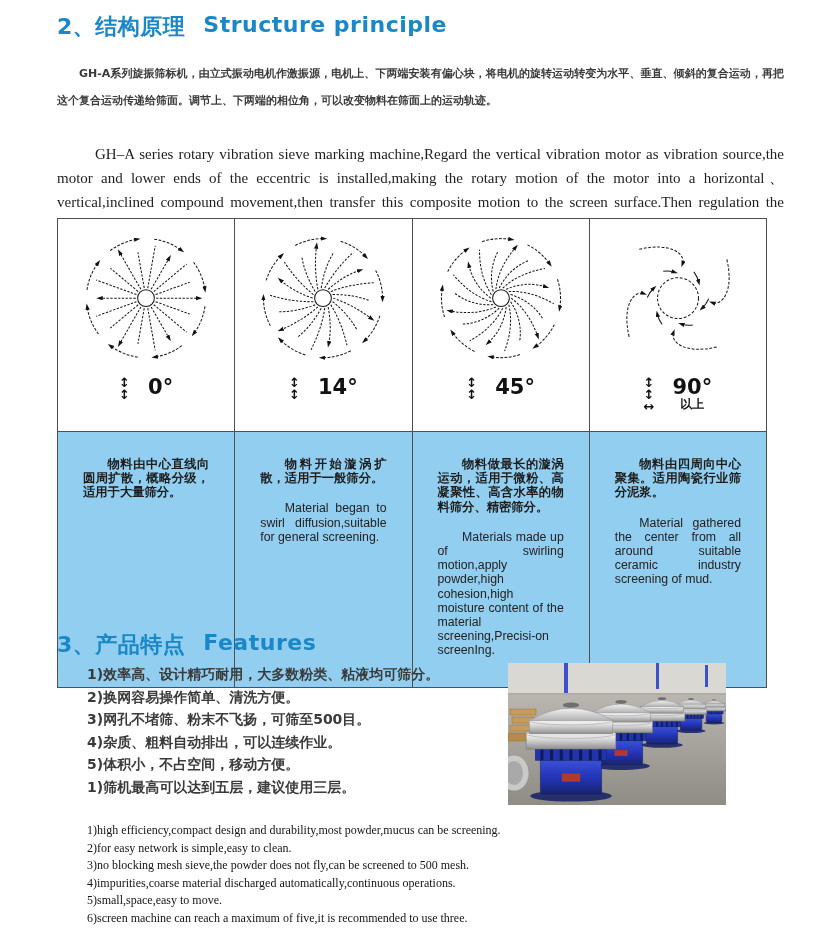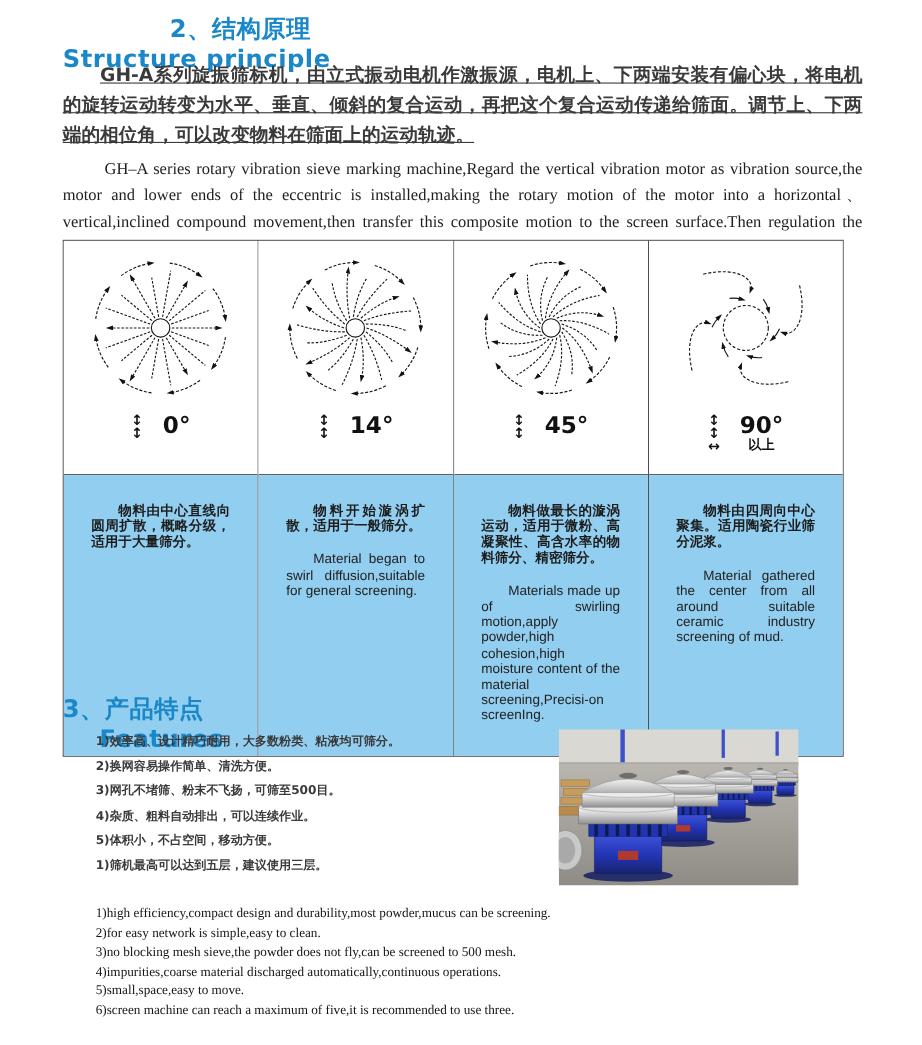--- a/index.html
+++ b/index.html
@@ -1,28 +1,28 @@
 <!DOCTYPE html>
 <html style="--accent: #1987c8; --cellbg: #92cef0; --tborder: #4f4f4f;"><head>
 <meta charset="utf-8">
 <style>
   :root{ --accent:#1987c8; --cellbg:#92cef0; --tborder:#4f4f4f; }
   html,body{margin:0;padding:0;background:#ffffff;}
   body{width:838px;height:950px;position:relative;overflow:hidden;
        font-family:"DejaVu Sans",sans-serif;color:#383838;}
   .abs{position:absolute;}
   
-  .sec-heading{left:57px;display:flex;align-items:flex-end;gap:0;
-               color:var(--accent);font-weight:bold;font-size:22px;letter-spacing:.5px;flex-direction:column;}
+  .sec-heading{left:57px;display:flex;align-items:flex-start;gap:0;
+               color:var(--accent);font-weight:bold;font-size:22px;letter-spacing:.5px;}
   .sec-heading .zh{margin-right:18px;}
   #sec2-heading{top:12px;}
   #sec3-heading{top:630px;}
   
-  .para-zh{left:57px;top:39px;width:727px;font-size:17px;font-weight:600;
-           line-height:27px;text-indent:2em;text-align:justify;color:#3a3a3a;text-decoration:underline;}
+  .para-zh{left:57px;top:49px;width:727px;font-size:11px;font-weight:600;
+           line-height:27px;text-indent:2em;text-align:justify;color:#3a3a3a;}
   .para-en{left:57px;top:127px;width:727px;font-family:"Liberation Serif",serif;
            font-size:15px;line-height:24px;text-indent:38px;text-align:justify;color:#1e1e1e;}
   
   .motion-table{left:57px;top:218px;width:710px;display:flex;
                 border:1px solid var(--tborder);box-sizing:border-box;background:#fff;}
   .tcol{flex:1 1 0;display:flex;flex-direction:column;border-right:1px solid var(--tborder);min-width:0;}
   .tcol:last-child{border-right:none;}
   .cell-diagram{height:212px;background:#ffffff;border-bottom:1px solid var(--tborder);
                 display:flex;flex-direction:column;align-items:center;}
   .cell-diagram svg.diagram{display:block;width:160px;height:150px;margin-top:6px;}
@@ -32,21 +32,21 @@
   .angle-label{display:flex;flex-direction:column;align-items:center;line-height:21px;
                font-size:21px;font-weight:bold;color:#111;}
   .angle-suffix{font-size:12px;line-height:13px;font-weight:bold;}
   .cell-desc{background:var(--cellbg);flex:1;padding:9px 9px 13px 9px;}
   .cell-desc p{margin:16px;font-size:12.3px;line-height:14.2px;text-indent:2em;
                text-align:justify;color:#222;}
   .cell-desc p.zh{font-weight:bold;margin-bottom:11px;color:#1d1d1d;}
   .cell-desc p.en{font-family:"Liberation Sans",sans-serif;}
   
   .features-zh{left:87px;top:663px;list-style:none;margin:0;padding:0;
-               font-size:11px;font-weight:600;line-height:22.6px;color:#3a3a3a;}
+               font-size:14px;font-weight:600;line-height:22.6px;color:#3a3a3a;}
   .features-en{left:87px;top:822px;list-style:none;margin:0;padding:0;
                font-family:"Liberation Serif",serif;font-size:12px;line-height:17.5px;color:#141414;}
   
   .photo-wrap{left:508px;top:663px;width:218px;height:142px;}
   .photo-wrap svg{display:block;width:218px;height:142px;}
 </style>
 </head>
 <body>
 
 <div class="abs sec-heading" id="sec2-heading">

